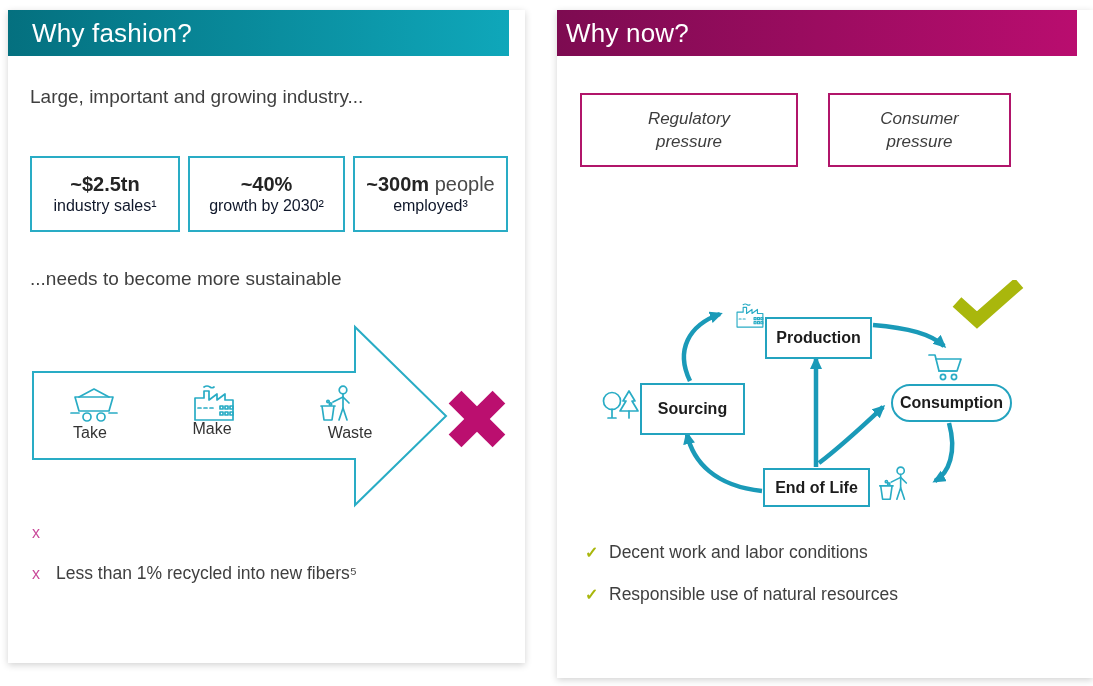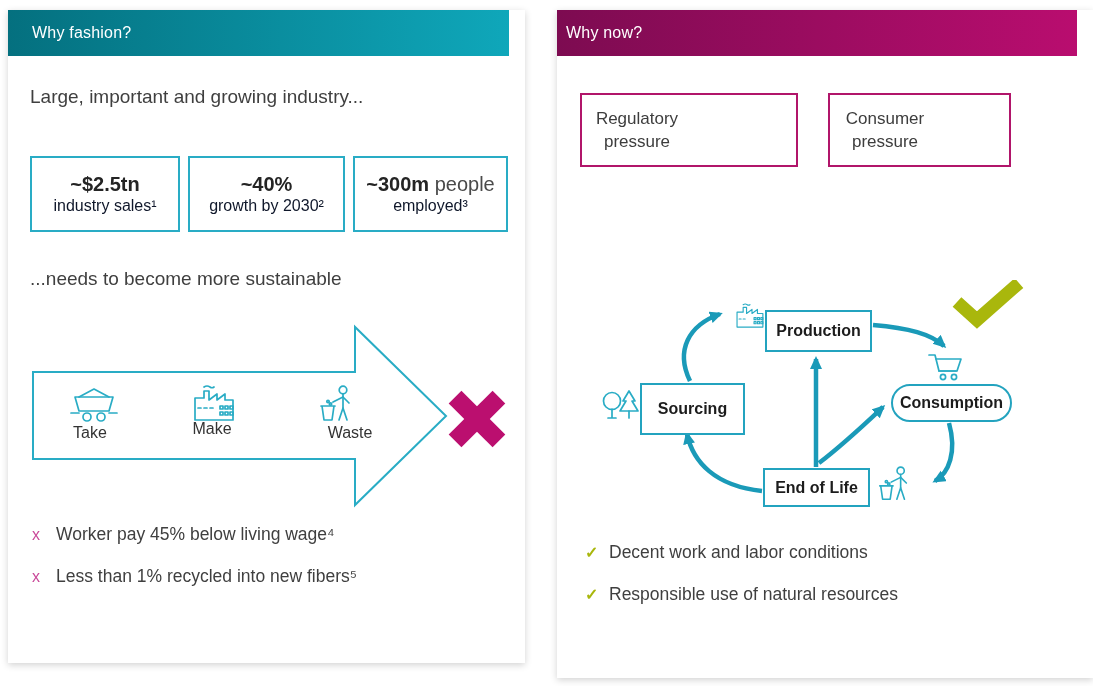--- a/index.html
+++ b/index.html
@@ -1,20 +1,20 @@
 <!DOCTYPE html>
 <html><head>
 <meta charset="utf-8">
 <style>
   html,body{margin:0;padding:0;background:#ffffff;}
   body{width:1093px;height:686px;position:relative;font-family:"Liberation Sans",sans-serif;color:#3d3d3d;overflow:hidden;}
   .card{position:absolute;background:#fff;box-shadow:0 2px 7px rgba(0,0,0,.18);}
   .card-left{left:8px;top:10px;width:517px;height:653px;}
   .card-right{left:557px;top:10px;width:536px;height:668px;}
-  .hdr{position:absolute;left:0;top:0;right:16px;height:46px;display:flex;align-items:center;padding-left:24px;box-sizing:border-box;color:#fff;font-size:16px;letter-spacing:.2px;}
+  .hdr{position:absolute;left:0;top:0;right:16px;height:46px;display:flex;align-items:center;padding-left:24px;box-sizing:border-box;color:#fff;font-size:26px;letter-spacing:.2px;}
   .hdr-teal{background:linear-gradient(90deg,#04707f 0%,#0fa7ba 100%);}
   .hdr-magenta{background:linear-gradient(90deg,#7d0b51 0%,#b90d6f 100%);padding-left:9px;}
   .intro{position:absolute;left:22px;top:76px;font-size:19px;color:#3f3f3f;}
   .stats{position:absolute;left:22px;top:146px;display:flex;gap:8px;}
   .stat-box{border:2px solid #29acc5;background:#fff;box-sizing:border-box;height:76px;display:flex;flex-direction:column;justify-content:center;align-items:center;text-align:center;}
   .stat-box.b1{width:150px;} .stat-box.b2{width:157px;} .stat-box.b3{width:155px;}
   .stat-value{font-size:20px;font-weight:bold;color:#242424;line-height:22px;}
   .stat-suffix{font-weight:normal;color:#4a4a4a;}
   .stat-label{font-size:16px;color:#0f172a;line-height:21px;}
   .subtitle{position:absolute;left:22px;top:258px;font-size:19px;color:#3f3f3f;}
@@ -24,27 +24,27 @@
   .xmark{position:absolute;left:442px;top:72px;width:54px;height:54px;}
   .xmark .bar{position:absolute;left:-4px;top:18px;width:62px;height:18px;background:#bb0f6f;}
   .xmark .bar.r1{transform:rotate(45deg);} .xmark .bar.r2{transform:rotate(-45deg);}
   .bullets{position:absolute;font-size:17.5px;color:#3f3f3f;}
   .bullets-left{left:24px;top:514px;}
   .bullets-right{left:28px;top:532px;}
   .bullet{display:flex;align-items:baseline;margin-bottom:21px;}
   .marker{width:24px;flex:0 0 24px;font-size:16px;}
   .marker-x{color:#ca4a9a;}
   .marker-check{color:#a9b70c;font-weight:bold;}
-  .pressure-box{position:absolute;top:83px;height:74px;border:2px solid #b1156a;box-sizing:border-box;display:flex;align-items:center;text-align:center;font-size:17px;color:#3d3d3d;background:#fff;}
+  .pressure-box{position:absolute;top:83px;height:74px;border:2px solid #b1156a;box-sizing:border-box;display:flex;align-items:center;justify-content:center;text-align:center;font-size:17px;color:#3d3d3d;background:#fff;font-style:italic;}
   .pressure-box .inner{width:110px;line-height:23px;}
   .pb1{left:23px;width:218px;} .pb2{left:271px;width:183px;}
   .cycle-zone{position:absolute;left:0;top:270px;width:536px;height:255px;}
   .cycle-zone svg{position:absolute;left:0;top:0;}
   .cycle-box{position:absolute;border:2px solid #23a3bf;background:#fff;box-sizing:border-box;display:flex;align-items:center;justify-content:center;font-size:16px;font-weight:600;color:#1c1c1c;}
-  .nb-production{left:208px;top:30px;width:107px;height:42px;}
+  .nb-production{left:208px;top:37px;width:107px;height:42px;}
   .nb-sourcing{left:83px;top:103px;width:105px;height:52px;}
   .nb-consumption{left:334px;top:104px;width:121px;height:38px;border-radius:19px;}
   .nb-endoflife{left:206px;top:188px;width:107px;height:39px;}
   .icon-stroke{fill:none;stroke:#29acc5;stroke-width:1.7;stroke-linecap:round;stroke-linejoin:round;}
 </style>
 </head>
 <body>
 
 <div class="card card-left">
   <div class="hdr hdr-teal">
@@ -109,21 +109,20 @@
     <span class="stage-label" style="left:342px;top:104px;">Waste</span>
     <div class="xmark">
       <div class="bar r1"></div>
         <div class="bar r2"></div>
     </div>
   </div>
 
   <div class="bullets bullets-left">
     <div class="bullet">
       <span class="marker marker-x">x</span>
-      <span>Worker pay 45% below living wage⁴</span>
     </div>
     <div class="bullet">
       <span class="marker marker-x">x</span>
       <span>Less than 1% recycled into new fibers⁵</span>
     </div>
   </div>
 </div>
 
 <div class="card card-right">
   <div class="hdr hdr-magenta">

